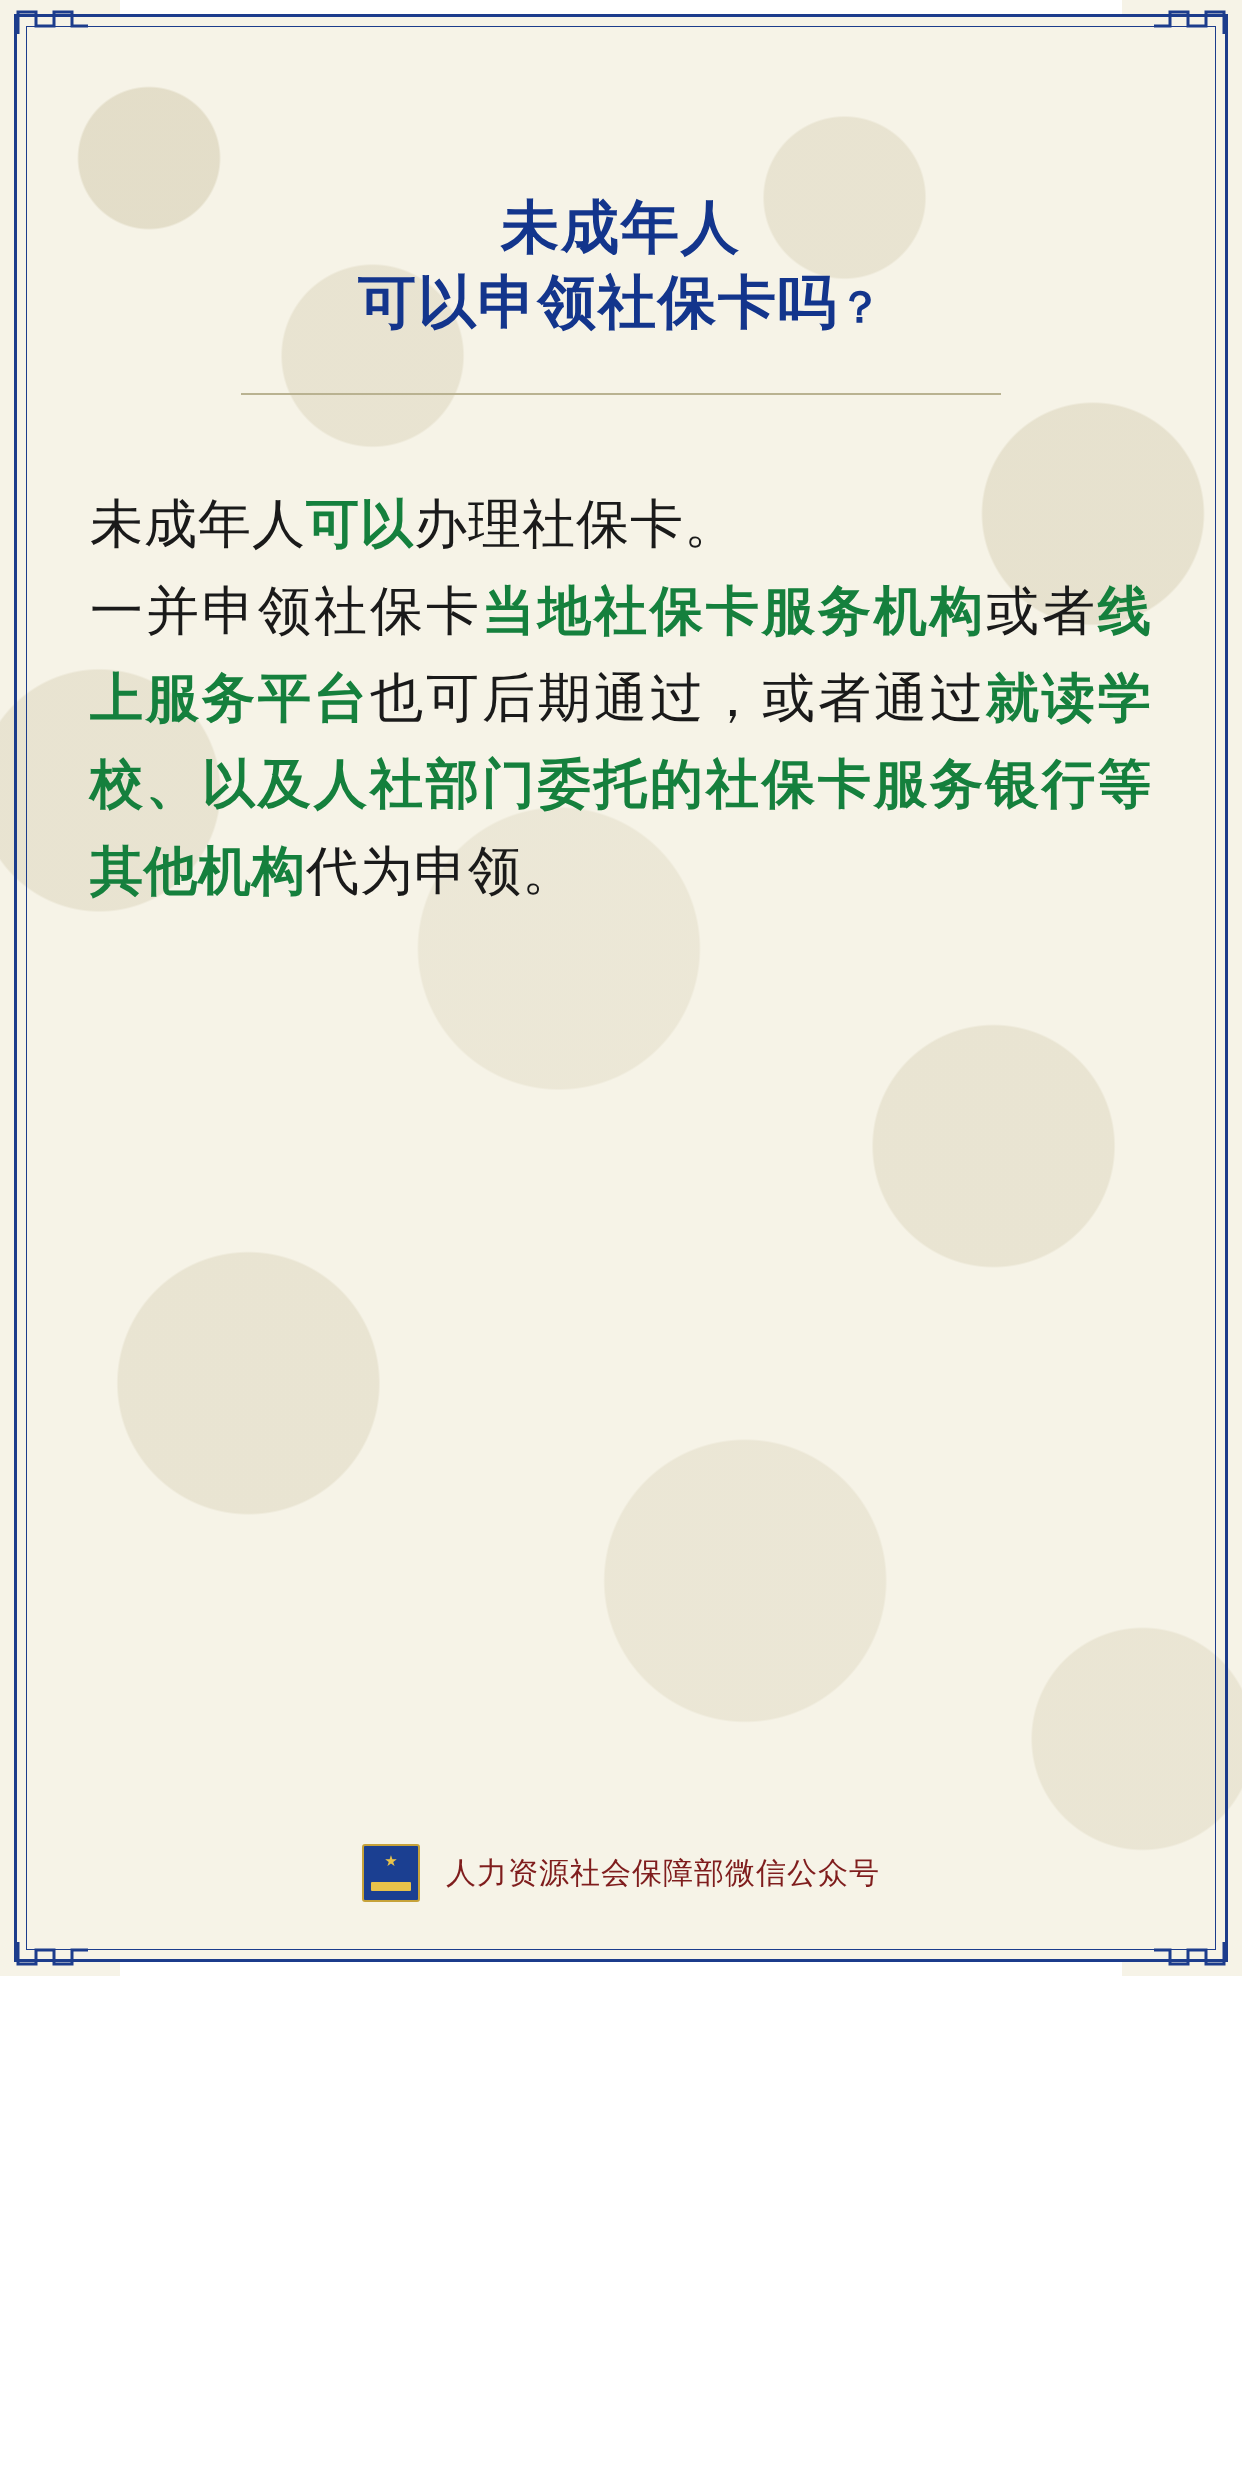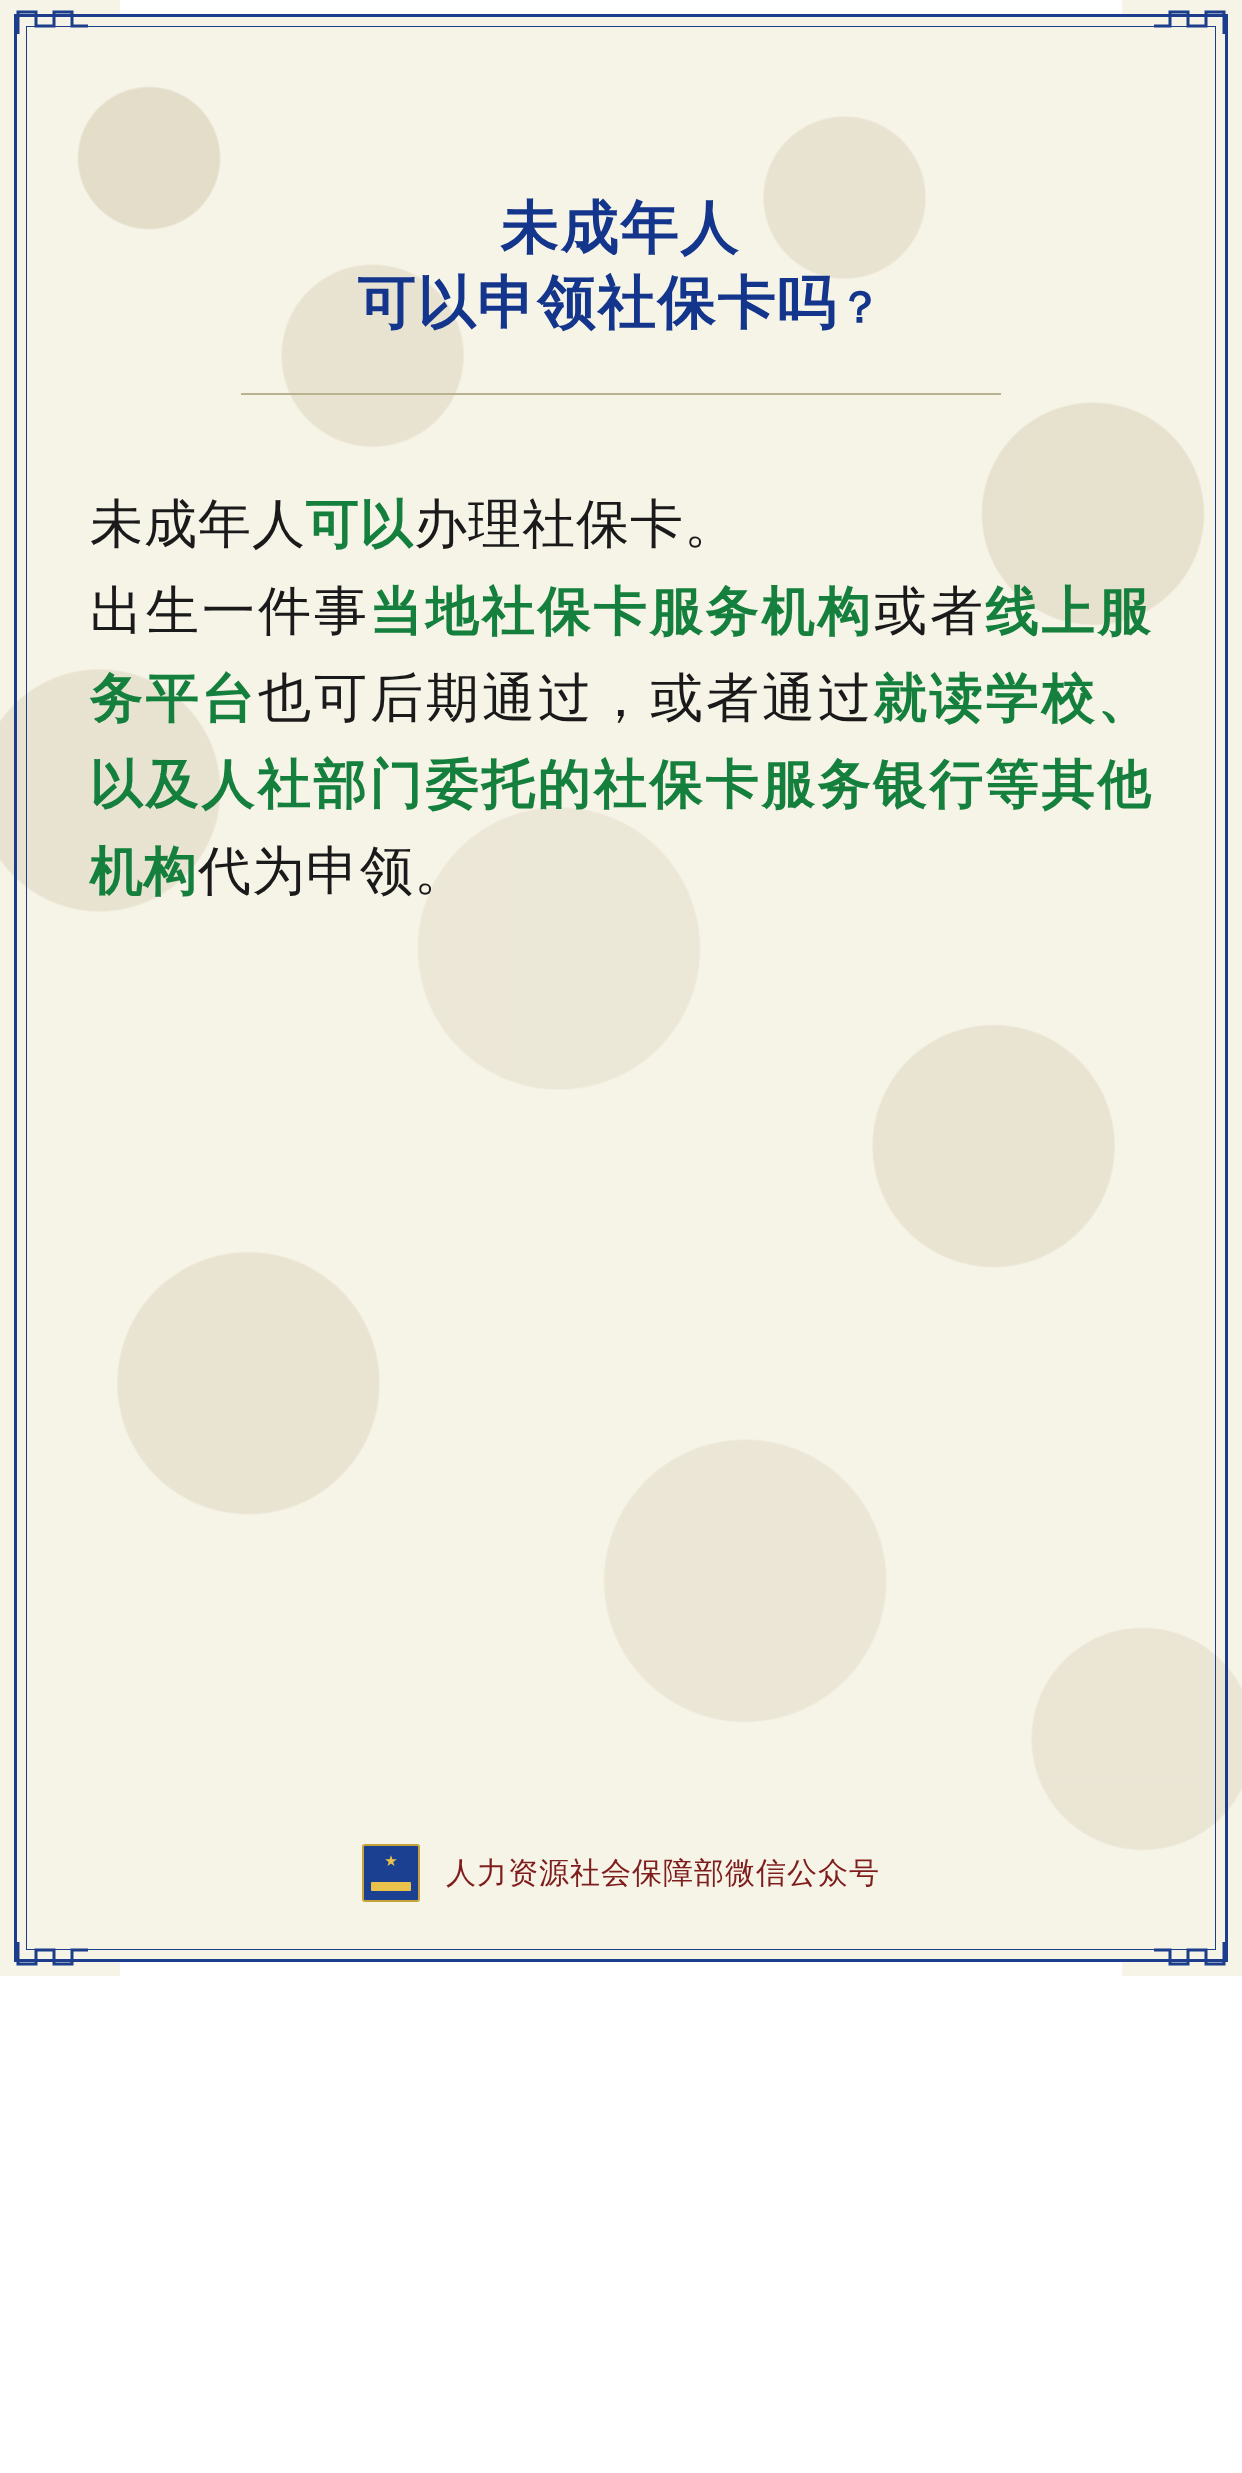--- a/index.html
+++ b/index.html
@@ -204,21 +204,21 @@
 
     <div class="title">
       <div>未成年人</div>
       <div class="line2"><span>可以申领社保卡吗</span><span class="qmark">？</span></div>
     </div>
 
     <div class="divider"></div>
 
     <div class="body-text" id="body-text">
         <p><span>未成年人</span><span class="hl">可以</span><span>办理社保卡。</span></p>
-        <p><span>出生一件事</span><span class="hl">当地社保卡服务机构</span><span>或者</span><span class="hl">线上服务平台</span><span>也可后期通过，或者通过</span><span class="hl">就读学校、以及人社部门委托的社保卡服务银行等其他机构</span><span>代为申领。</span></p>
+        <p><span>一并申领社保卡</span><span class="hl">当地社保卡服务机构</span><span>或者</span><span class="hl">线上服务平台</span><span>也可后期通过，或者通过</span><span class="hl">就读学校、以及人社部门委托的社保卡服务银行等其他机构</span><span>代为申领。</span></p>
       </div>
 
   </div>
 
   <div class="footer">
     <div class="emblem">
       <span class="star">★</span>
       <span class="bar"></span>
     </div>
     <div class="footer-text">人力资源社会保障部微信公众号</div>

